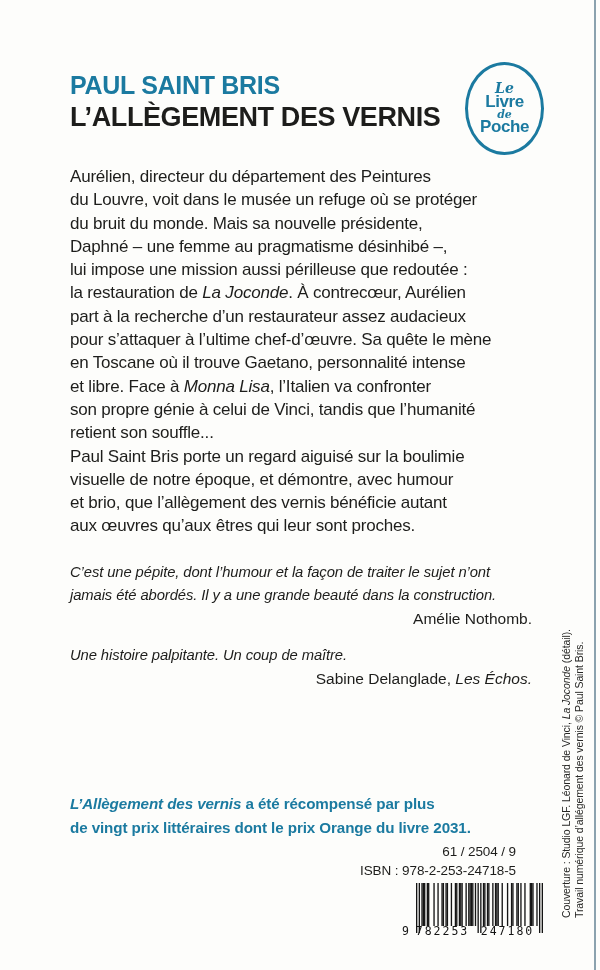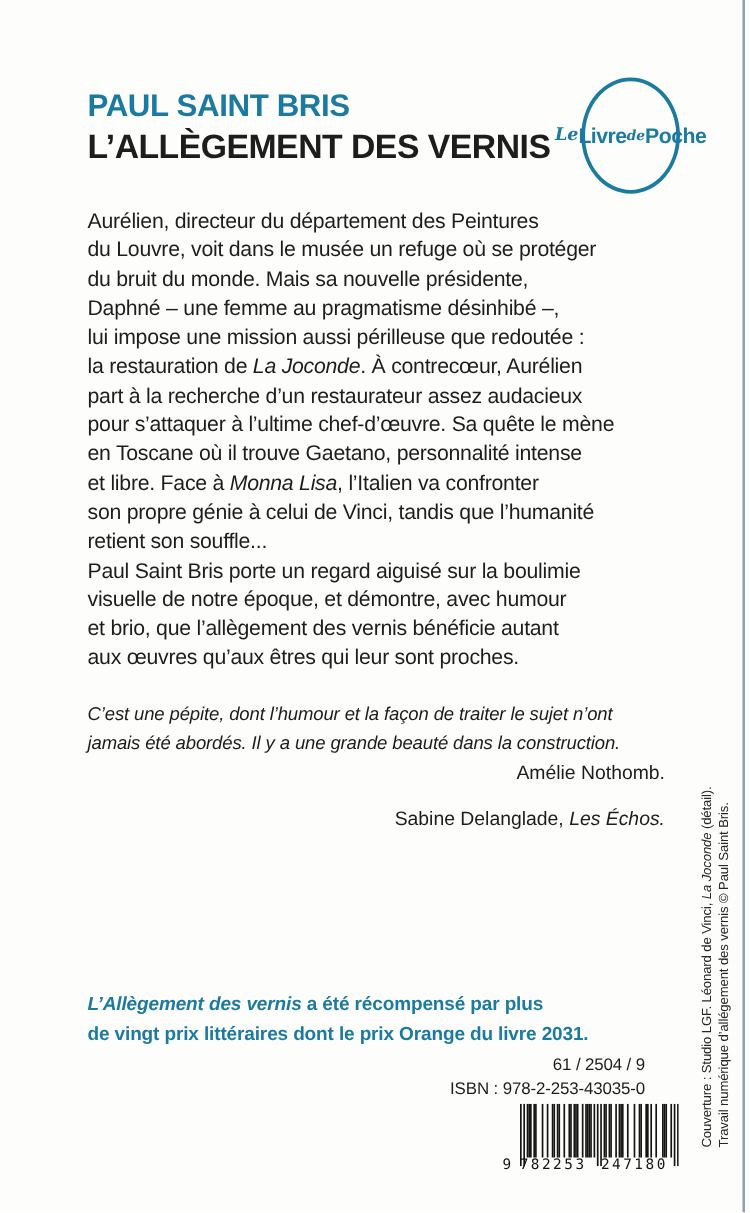--- a/index.html
+++ b/index.html
@@ -25,21 +25,21 @@
 
   
   .hd{position:absolute;left:70px;top:70px;letter-spacing:-0.3px;}
   .author{font-size:25px;font-weight:bold;color:var(--accent);line-height:31px;}
   .title{font-size:27px;font-weight:bold;color:var(--ink);line-height:32px;letter-spacing:-0.4px;}
 
   
   .logo{
     position:absolute;left:465px;top:62px;width:79px;height:93px;
     border:3px solid var(--accent);border-radius:50%;
-    display:flex;flex-direction:row;align-items:center;justify-content:center;
+    display:flex;flex-direction:column;align-items:center;justify-content:center;
     color:var(--accent);text-align:center;background:transparent;
   }
   .lg-script{font-family:"DejaVu Serif", serif;font-style:italic;font-size:14px;line-height:11px;font-weight:bold;}
   .lg-de{font-size:11px;line-height:9px;}
   .lg-sans{font-size:17px;line-height:16px;font-weight:bold;letter-spacing:-0.4px;}
 
   
   .synopsis{
     position:absolute;left:70px;top:165px;width:474px;
     font-size:17px;line-height:23.3px;letter-spacing:-0.2px;
@@ -128,30 +128,31 @@
 et brio, que l’allègement des vernis bénéficie autant
 aux œuvres qu’aux êtres qui leur sont proches.</span></div>
 
   <div class="quotes">
     <div class="quote">
       <div class="q-text"><span class="seg-i">C’est une pépite, dont l’humour et la façon de traiter le sujet n’ont
 jamais été abordés. Il y a une grande beauté dans la construction.</span></div>
       <div class="q-attr"><span class="seg-r">Amélie Nothomb.</span></div>
     </div>
     <div class="quote">
+      <div class="q-text"><span class="seg-i">Une histoire palpitante. Un coup de maître.</span></div>
       <div class="q-attr"><span class="seg-r">Sabine Delanglade, </span><span class="seg-i">Les Échos.</span></div>
     </div>
   </div>
 
   <div class="award"><span class="seg-i">L’Allègement des vernis</span><span class="seg-r"> a été récompensé par plus
 de vingt prix littéraires dont le prix Orange du livre 2031.</span></div>
 
   <div class="printinfo">
     <div>61 / 2504 / 9</div>
-    <div>ISBN : 978-2-253-43035-0</div>
+    <div>ISBN : 978-2-253-24718-5</div>
   </div>
 
   <div class="barcode">
     <div class="bc-svg">
         <svg viewBox="0 0 95 50" preserveAspectRatio="none" aria-hidden="true">
           <rect x="0" y="0" width="1" height="50"></rect>
           <rect x="2" y="0" width="1" height="50"></rect>
           <rect x="4" y="0" width="1" height="43"></rect>
           <rect x="5" y="0" width="1" height="43"></rect>
           <rect x="6" y="0" width="1" height="43"></rect>

